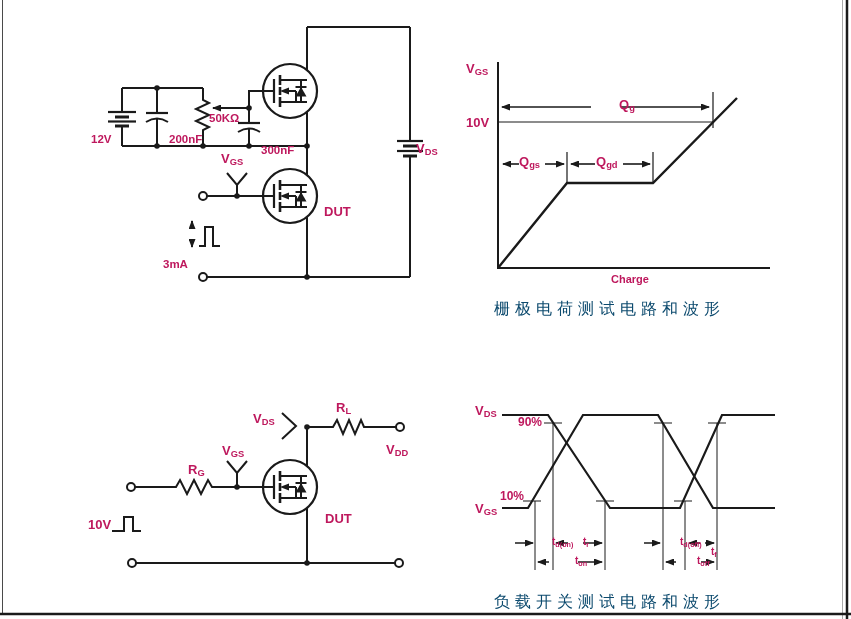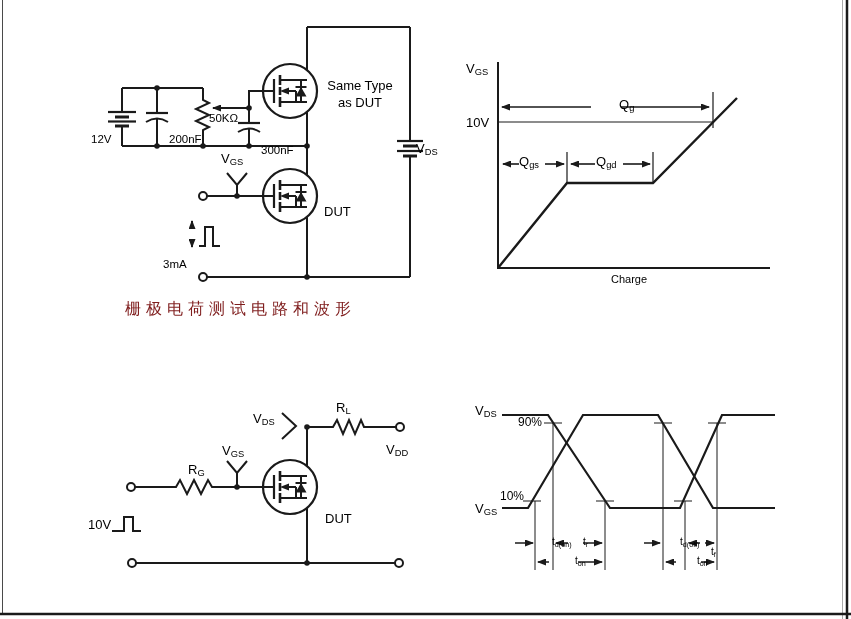--- a/index.html
+++ b/index.html
@@ -1,29 +1,29 @@
 <!DOCTYPE html>
 <html><head>
 <meta charset="utf-8">
 <style>
   html,body{margin:0;padding:0;background:#fff;}
   .page{position:relative;width:851px;height:619px;background:#fff;overflow:hidden;
         font-family:"Liberation Sans","DejaVu Sans",sans-serif;}
   .art{position:absolute;left:0;top:0;}
-  .lbl{position:absolute;font-weight:normal;color:#000000;font-size:13px;line-height:1;
+  .lbl{position:absolute;font-weight:bold;color:#be185d;font-size:13px;line-height:1;
        white-space:nowrap;letter-spacing:0;}
   .lbl sub{font-size:0.72em;vertical-align:-0.24em;}
   .sz11{font-size:11.5px;margin-top:21px;}
   .sz12{font-size:13px;}
   .sz10{font-size:12px;}
   .tlab{font-size:10px;margin-left:16px;}
   .note{width:96px;text-align:center;line-height:16.5px;font-size:13px;}
-  .caption{position:absolute;left:125px;width:600px;text-align:left;
+  .caption{position:absolute;left:125px;width:600px;text-align:right;
            font-family:Liberation Serif, serif;
-           font-size:16px;letter-spacing:5px;color:#7f1d1d;font-weight:400;}
+           font-size:16px;letter-spacing:5px;color:#0c4a6e;font-weight:400;}
 </style>
 </head>
 <body>
 
 <div class="page">
 
   <svg class="art" width="851" height="619" viewBox="0 0 851 619">
     <defs>
       <marker id="ah" markerWidth="9" markerHeight="7" refX="8" refY="3.5" orient="auto" markerUnits="userSpaceOnUse">
         <path d="M0,0 L9,3.5 L0,7 Z" fill="#1a1a1a"></path>
@@ -164,21 +164,20 @@
       </g>
     </g>
   </svg>
 
   <span class="lbl sz11" style="left:91px;top:113px">12V</span>
   <span class="lbl sz11" style="left:169px;top:113px">200nF</span>
   <span class="lbl sz11" style="left:209px;top:92px">50KΩ</span>
   <span class="lbl sz11" style="left:261px;top:124px">300nF</span>
   <span class="lbl" style="left:221px;top:152px"><span>V</span><sub>GS</sub></span>
   <span class="lbl sz11" style="left:163px;top:238px">3mA</span>
-  <span class="lbl note" style="left:312px;top:78px"><span>Same Type</span><br><span>as DUT</span></span>
   <span class="lbl" style="left:324px;top:205px">DUT</span>
   <span class="lbl" style="left:416px;top:142px"><span>V</span><sub>DS</sub></span>
 
   <span class="lbl" style="left:466px;top:62px"><span>V</span><sub>GS</sub></span>
   <span class="lbl sz12" style="left:466px;top:116px">10V</span>
   <span class="lbl" style="left:619px;top:98px"><span>Q</span><sub>g</sub></span>
   <span class="lbl" style="left:519px;top:155px"><span>Q</span><sub>gs</sub></span>
   <span class="lbl" style="left:596px;top:155px"><span>Q</span><sub>gd</sub></span>
   <span class="lbl" style="left:611px;top:274px;font-size:11px">Charge</span>
 
@@ -196,14 +195,15 @@
   <span class="lbl sz10" style="left:518px;top:416px">90%</span>
   <span class="lbl" style="left:475px;top:502px"><span>V</span><sub>GS</sub></span>
   <span class="lbl sz10" style="left:500px;top:490px">10%</span>
   <span class="lbl tlab" style="left:536px;top:537px"><span>t</span><sub>d(on)</sub></span>
   <span class="lbl tlab" style="left:567px;top:537px"><span>t</span><sub>r</sub></span>
   <span class="lbl tlab" style="left:559px;top:556px"><span>t</span><sub>on</sub></span>
   <span class="lbl tlab" style="left:664px;top:537px"><span>t</span><sub>d(off)</sub></span>
   <span class="lbl tlab" style="left:695px;top:547px"><span>t</span><sub>f</sub></span>
   <span class="lbl tlab" style="left:681px;top:556px"><span>t</span><sub>off</sub></span>
 
+  <span class="caption" style="top:592px">负载开关测试电路和波形</span>
 
 </div>
 
 </body></html>

